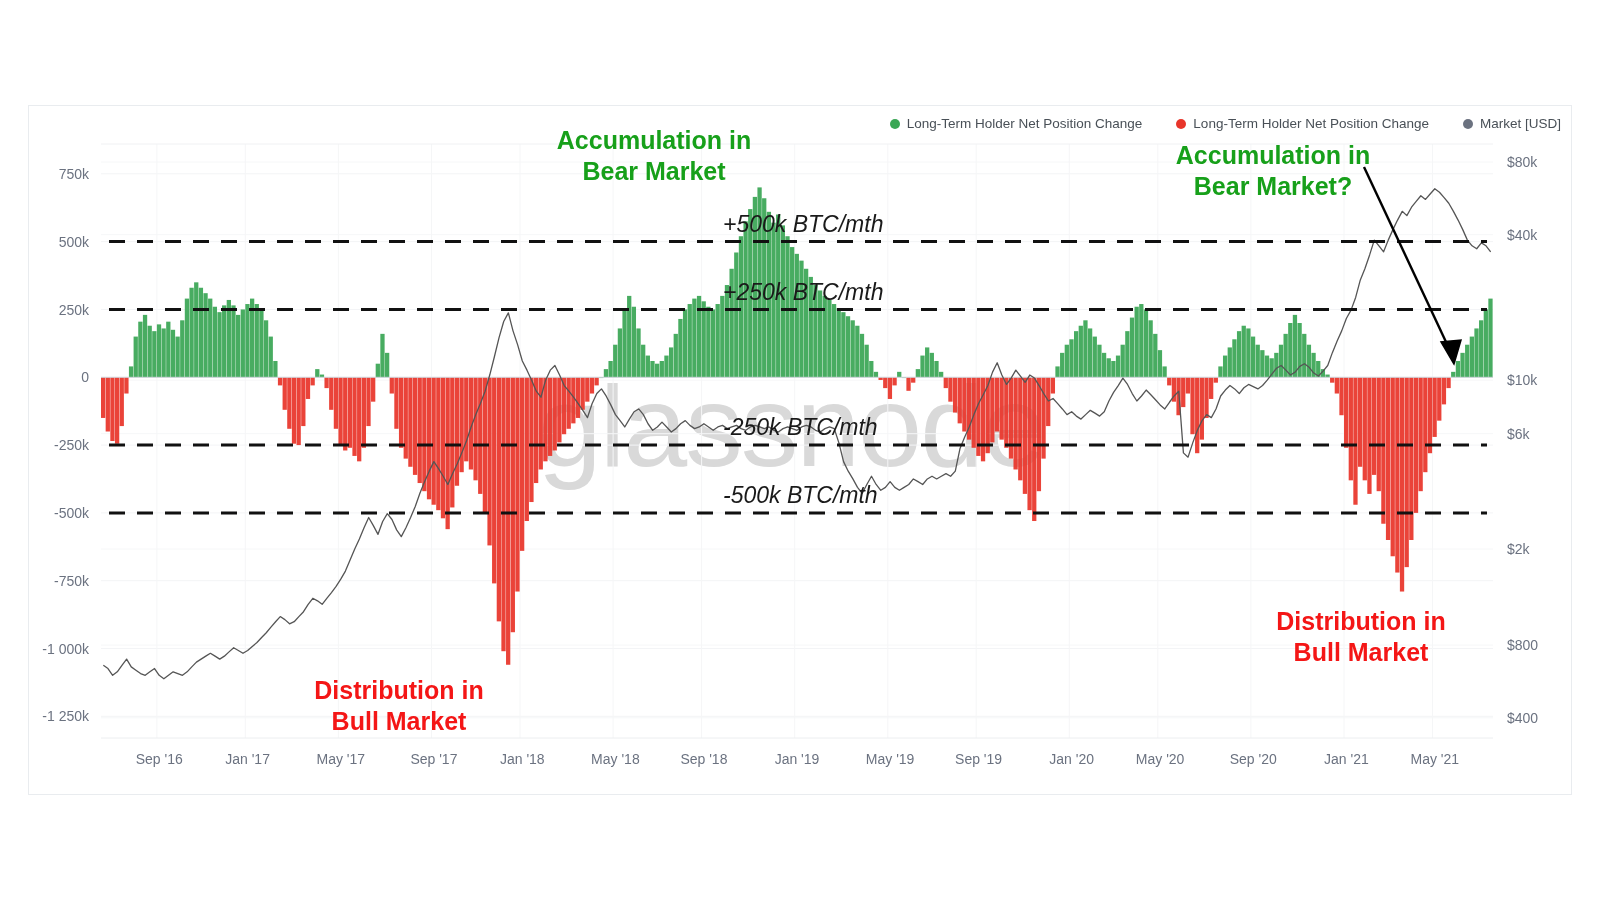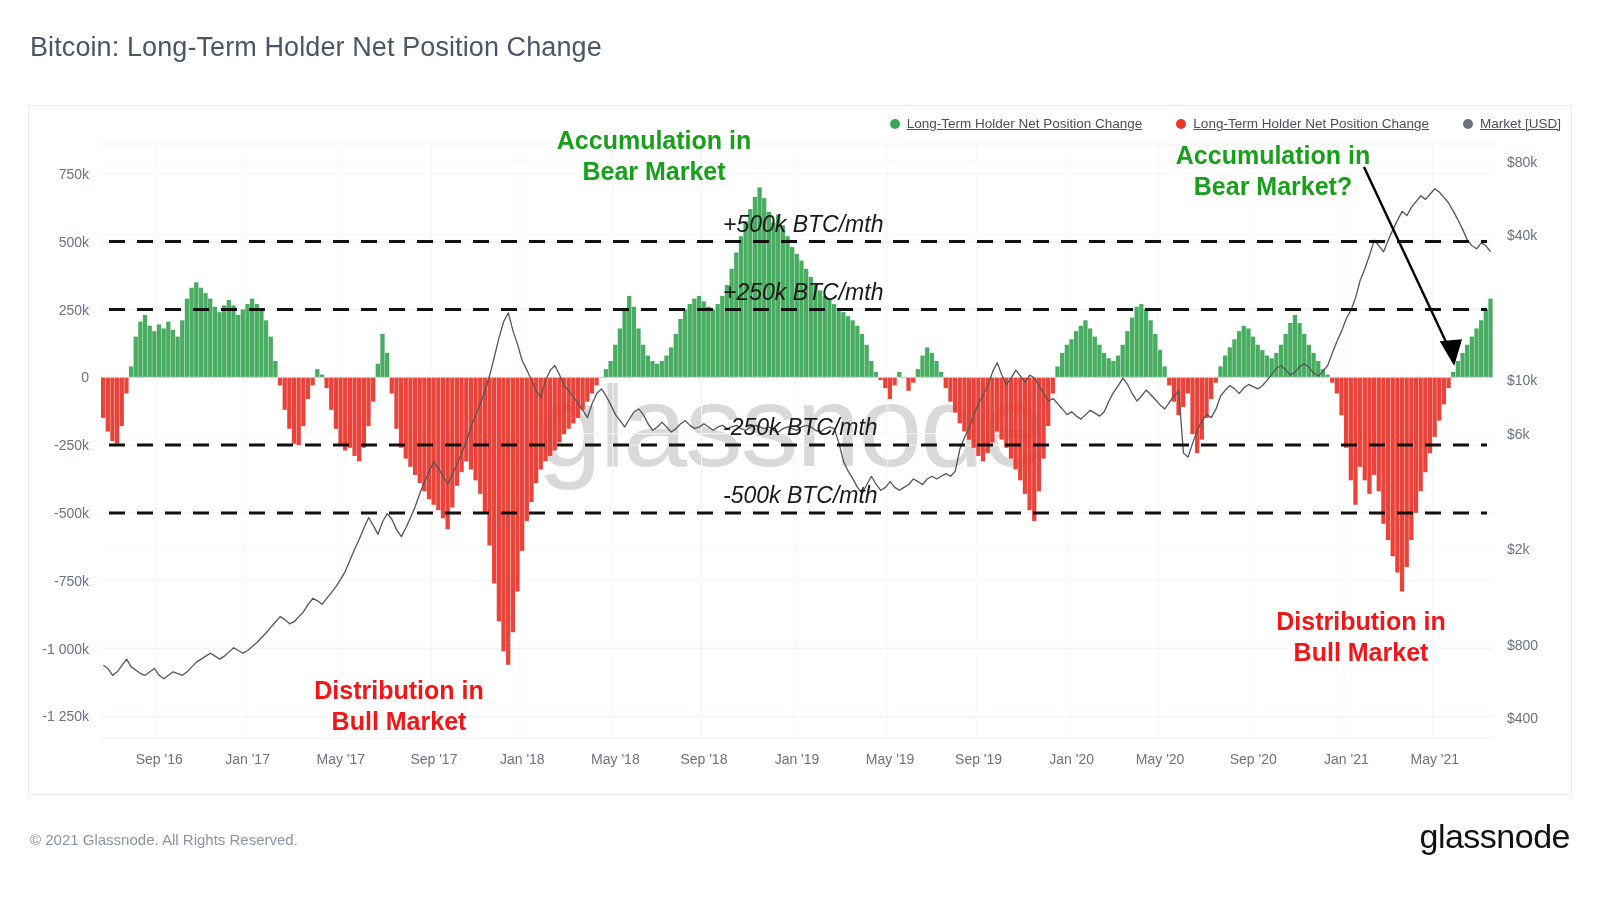--- a/index.html
+++ b/index.html
@@ -49,21 +49,20 @@
     align-items: center;
     gap: 34px;
     font-size: 13.5px;
     color: #495057;
     white-space: nowrap;
   }
   .legend-item {
     display: flex;
     align-items: center;
     gap: 7px;
-    text-decoration: underline;
   }
   .legend-dot {
     width: 10px;
     height: 10px;
     border-radius: 50%;
     display: inline-block;
     flex: none;
   }
   .chart-area {
     position: absolute;
@@ -120,21 +119,20 @@
     fill: #d9d9d9;
     font-weight: 400;
     letter-spacing: -2px;
   }
 </style>
 </head>
 <body>
 
 <div class="page">
 
-  <div class="page-title">Bitcoin: Long-Term Holder Net Position Change</div>
 
   <div class="chart-card">
 
     <div class="legend">
       <div class="legend-item">
         <span class="legend-dot" style="background:#3aa655"></span>
         <span>Long-Term Holder Net Position Change</span>
       </div>
       <div class="legend-item">
         <span class="legend-dot" style="background:#e8352a"></span>
@@ -550,18 +548,14 @@
           <text x="1332" y="555.0" text-anchor="middle" class="ann-red">Bull Market</text>
         </g>
       <g id="arrow-group">
           <path d="M 1335 61 L 1425 253" stroke="#000000" stroke-width="2.4" fill="none"></path>
           <path d="M 1425 258 L 1412 236 L 1432 234 Z" fill="#000000" stroke="#000000" stroke-width="1.5"></path>
         </g>
     </svg>
 
   </div>
 
-  <div class="footer">
-    <div class="copyright">© 2021 Glassnode. All Rights Reserved.</div>
-    <div class="brand">glassnode</div>
-  </div>
 
 </div>
 
 </body></html>

